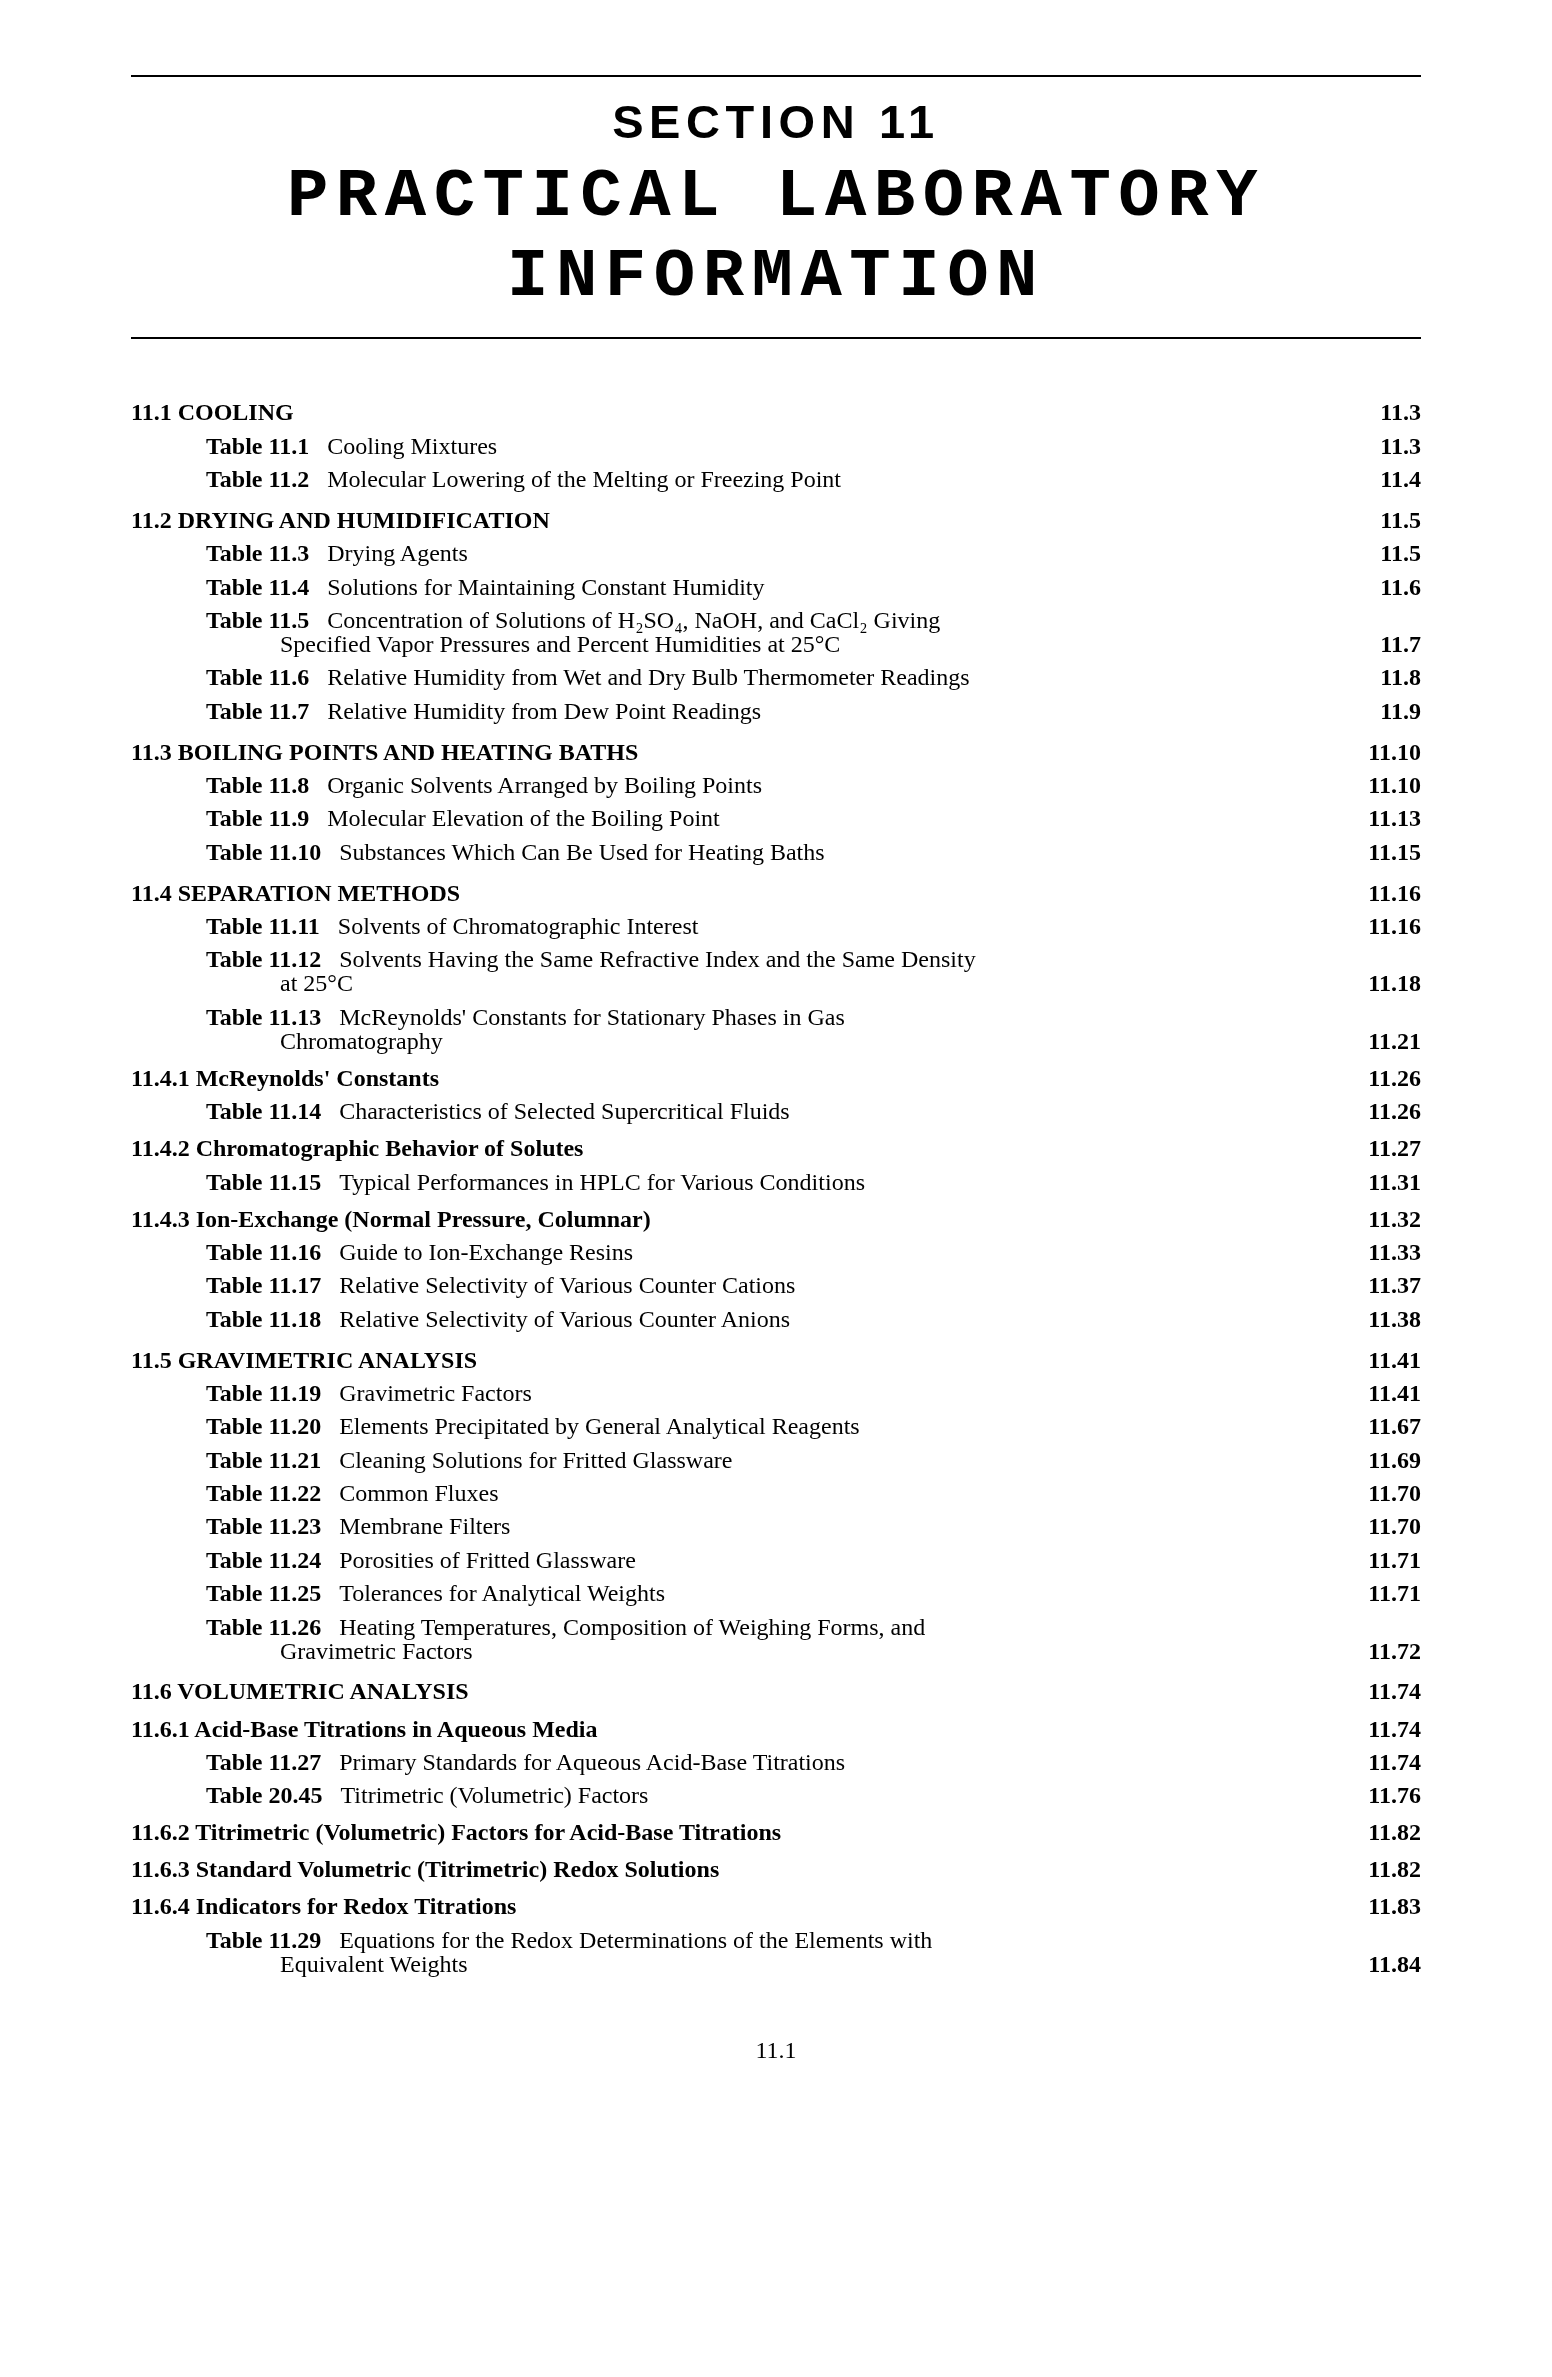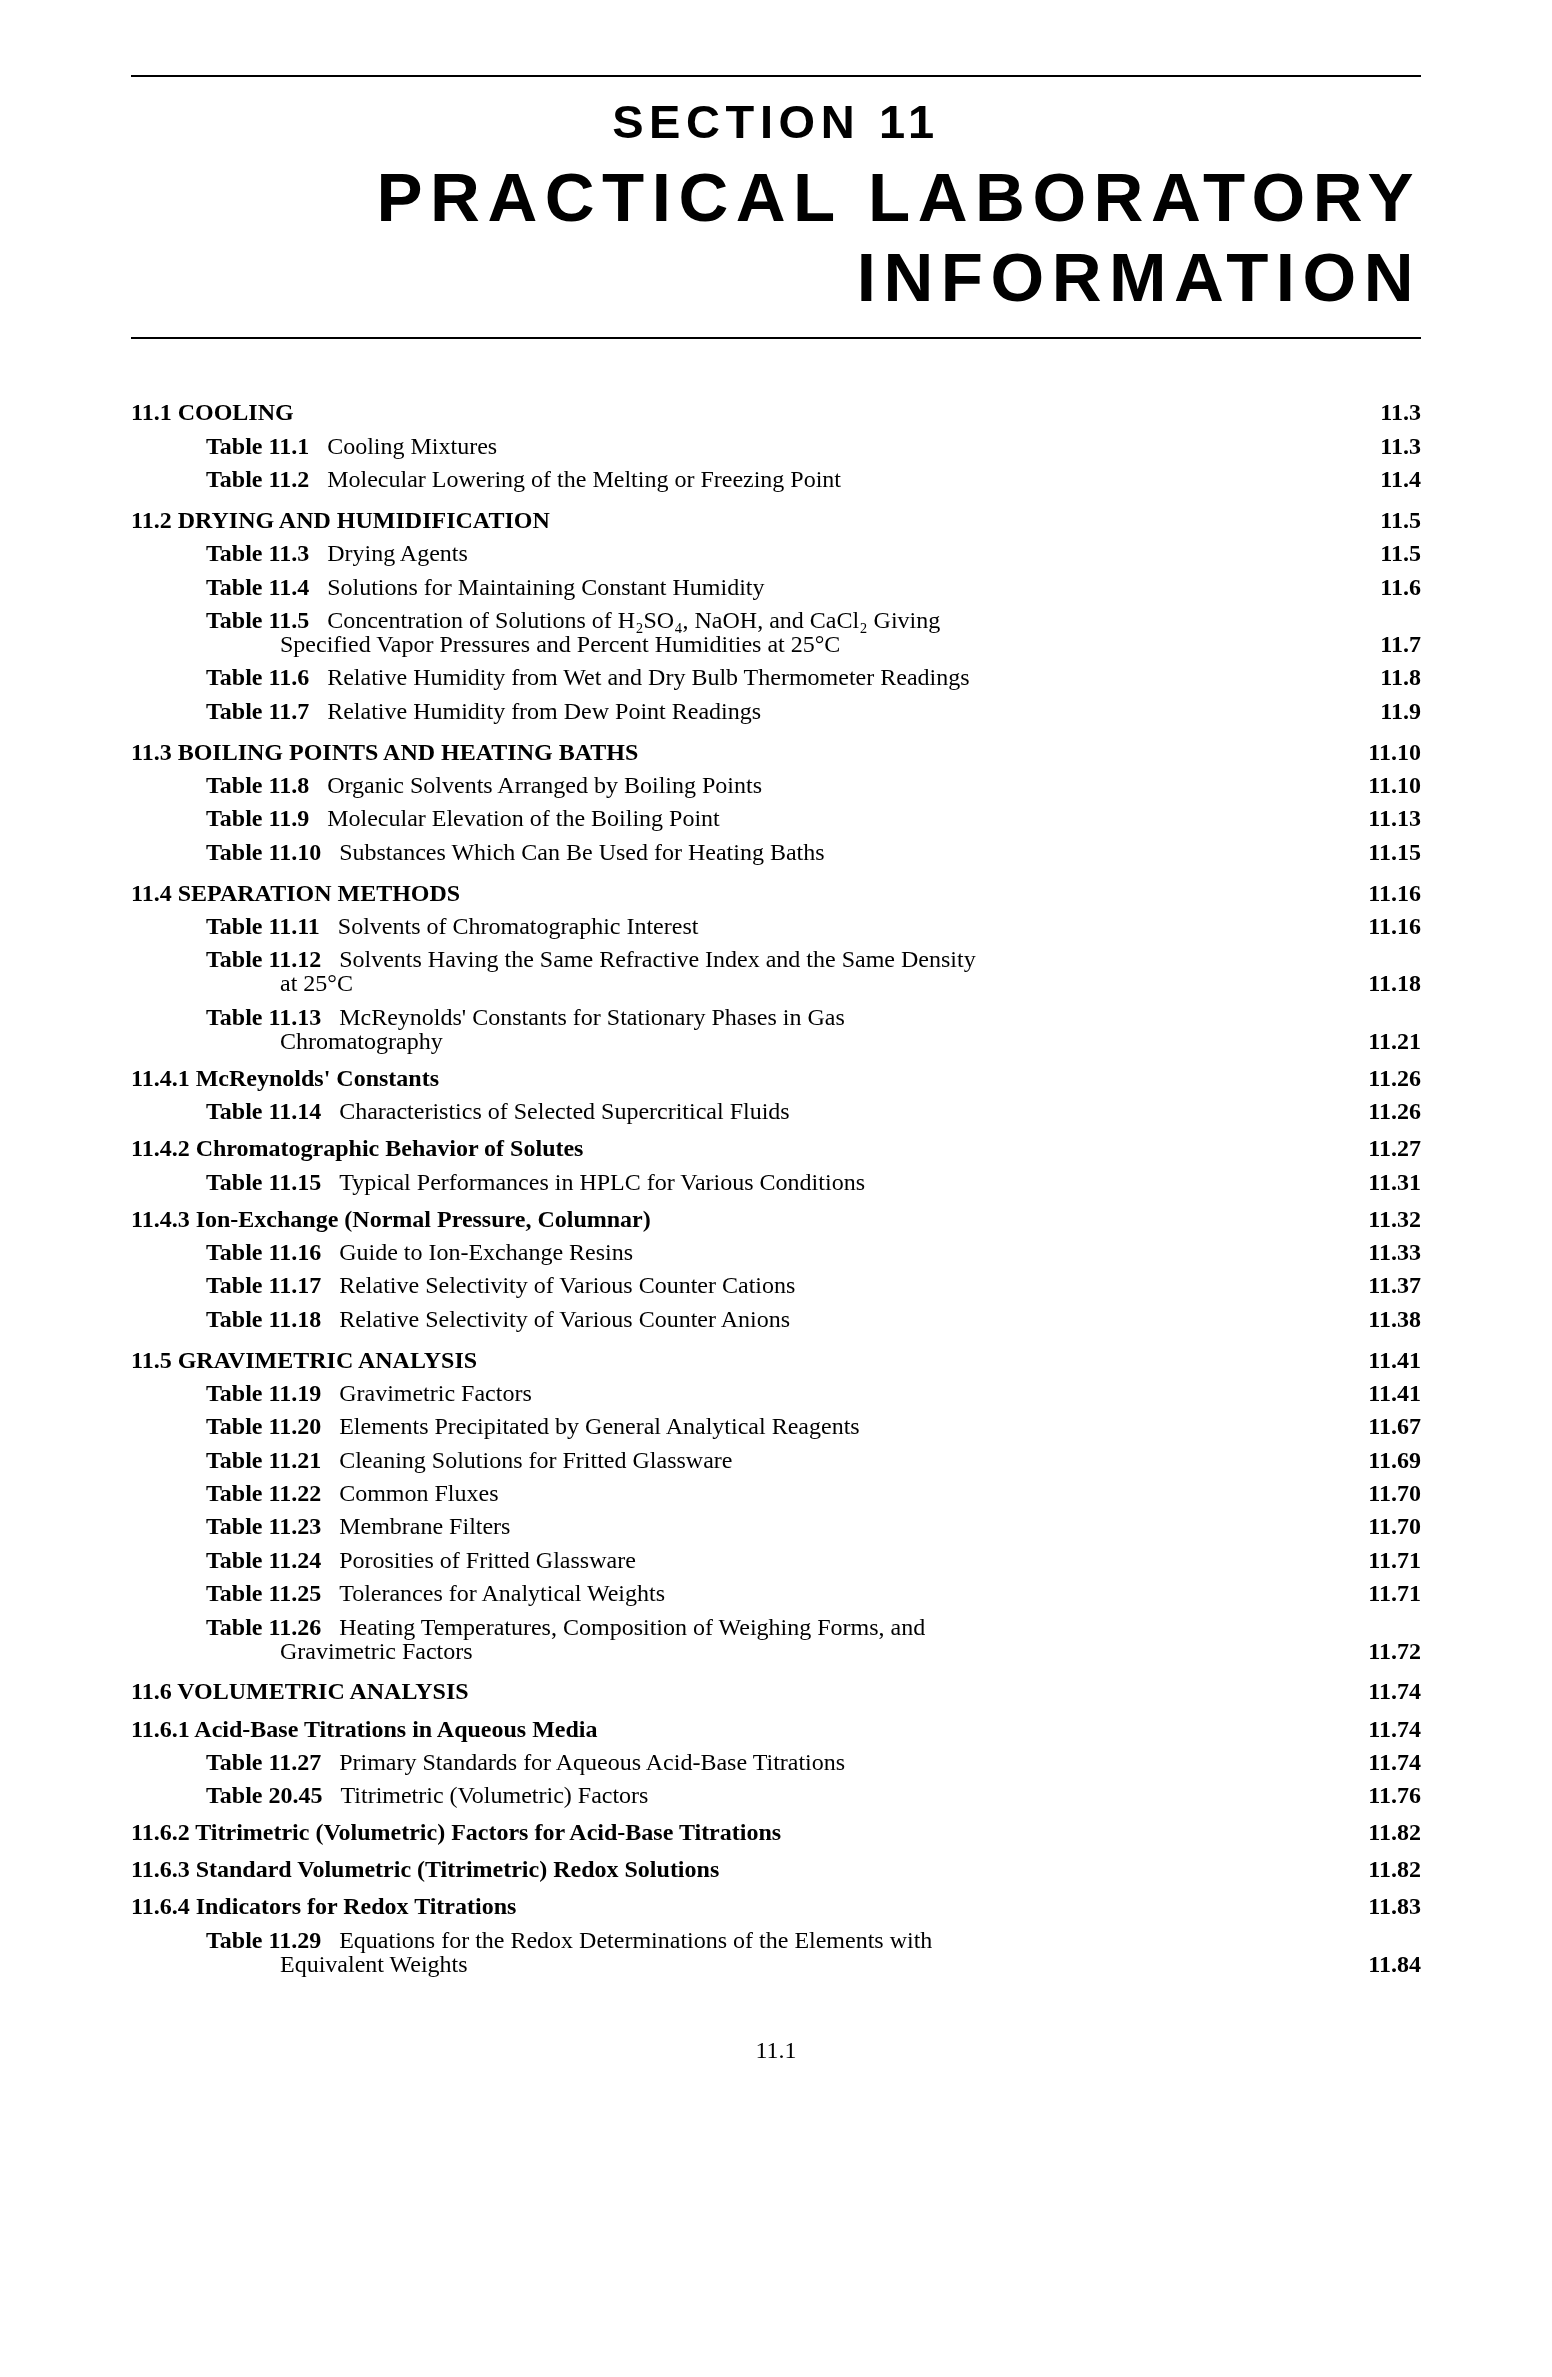--- a/index.html
+++ b/index.html
@@ -31,22 +31,21 @@
       letter-spacing: 5.6px;
       margin-bottom: 9.3px;
       font-family: Arial, sans-serif;
     }
 
     .section-title {
       font-size: 69px;
       font-weight: 900;
       letter-spacing: 7.5px;
       line-height: 1.15;
-      font-family: Liberation Sans, sans-serif;
-      text-align: right;
+      font-family: Liberation Mono, monospace;
     }
 
     .toc-container {
       margin-top: 47px;
       font-size: 24px;
       line-height: 1.0;
     }
 
     .toc-entry {
       display: flex;

